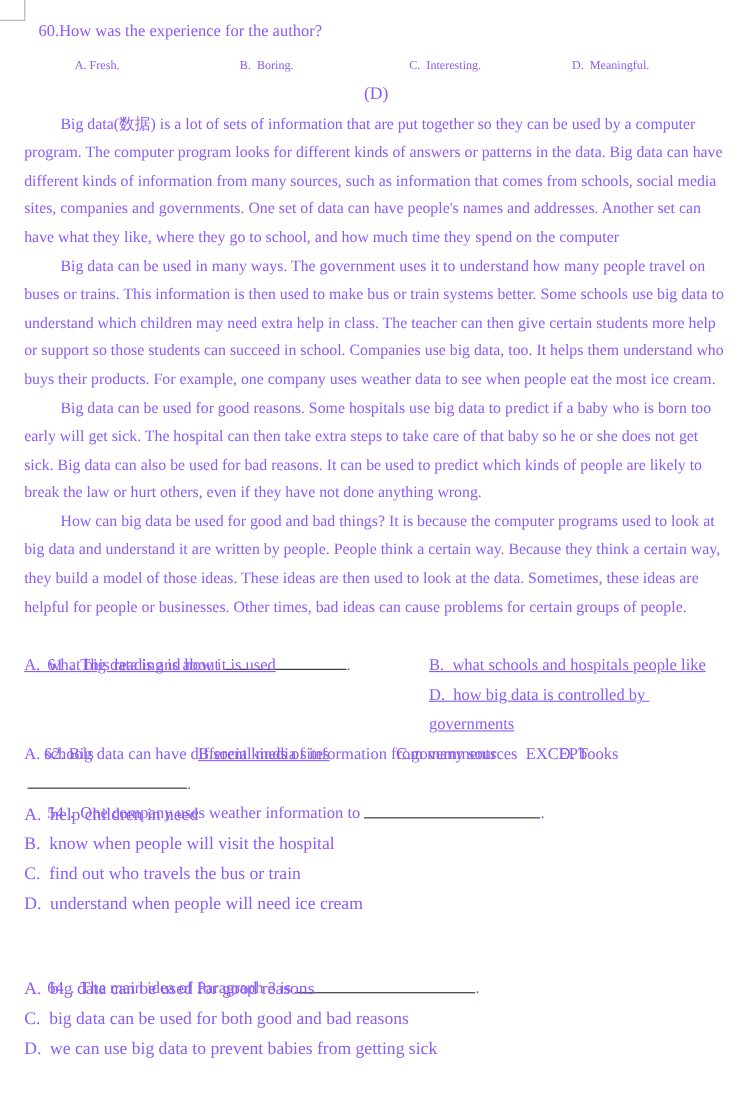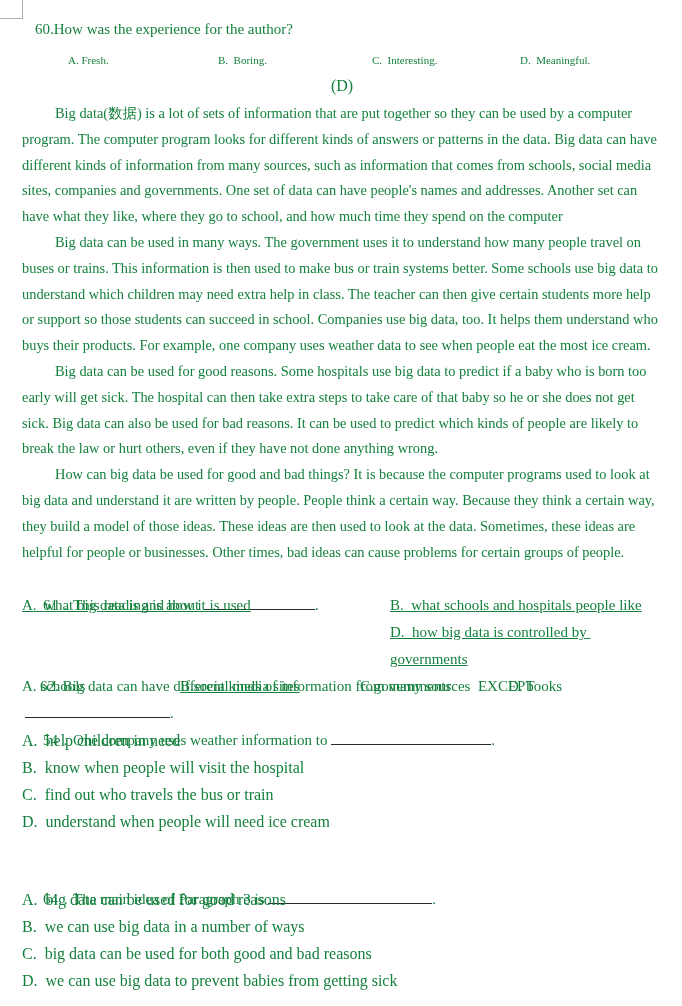--- a/index.html
+++ b/index.html
@@ -5,21 +5,21 @@
   html, body { margin: 0; padding: 0; background: #ffffff; }
   .page {
     position: relative;
     width: 682px;
     height: 1006px;
     background: #ffffff;
     box-sizing: border-box;
     padding: 18px 20px 0 22px;
     overflow: hidden;
     font-family: "Liberation Serif", "DejaVu Serif", serif;
-    color: #15803d;
+    color: #8b5cf6;
   }
   .corner-box {
     position: absolute;
     left: -2px; top: -2px;
     width: 23px; height: 19px;
     background: #ffffff;
     border: 1px solid #aeaeae;
   }
   .qline {
     font-size: 15px;
@@ -146,17 +146,16 @@
     <div>D.  understand when people will need ice cream</div>
   </div>
 
   <div class="gap"></div>
 
   <div class="stem-row ml6">
     <span>64．The main idea of Paragraph 3 is </span><span class="blank w164"></span><span>.</span>
   </div>
   <div class="optlist">
     <div>A.  big data can be used for good reasons</div>
-    <div>B.  we can use big data in a number of ways</div>
     <div>C.  big data can be used for both good and bad reasons</div>
     <div>D.  we can use big data to prevent babies from getting sick</div>
   </div>
 </div>
 
 </body></html>

